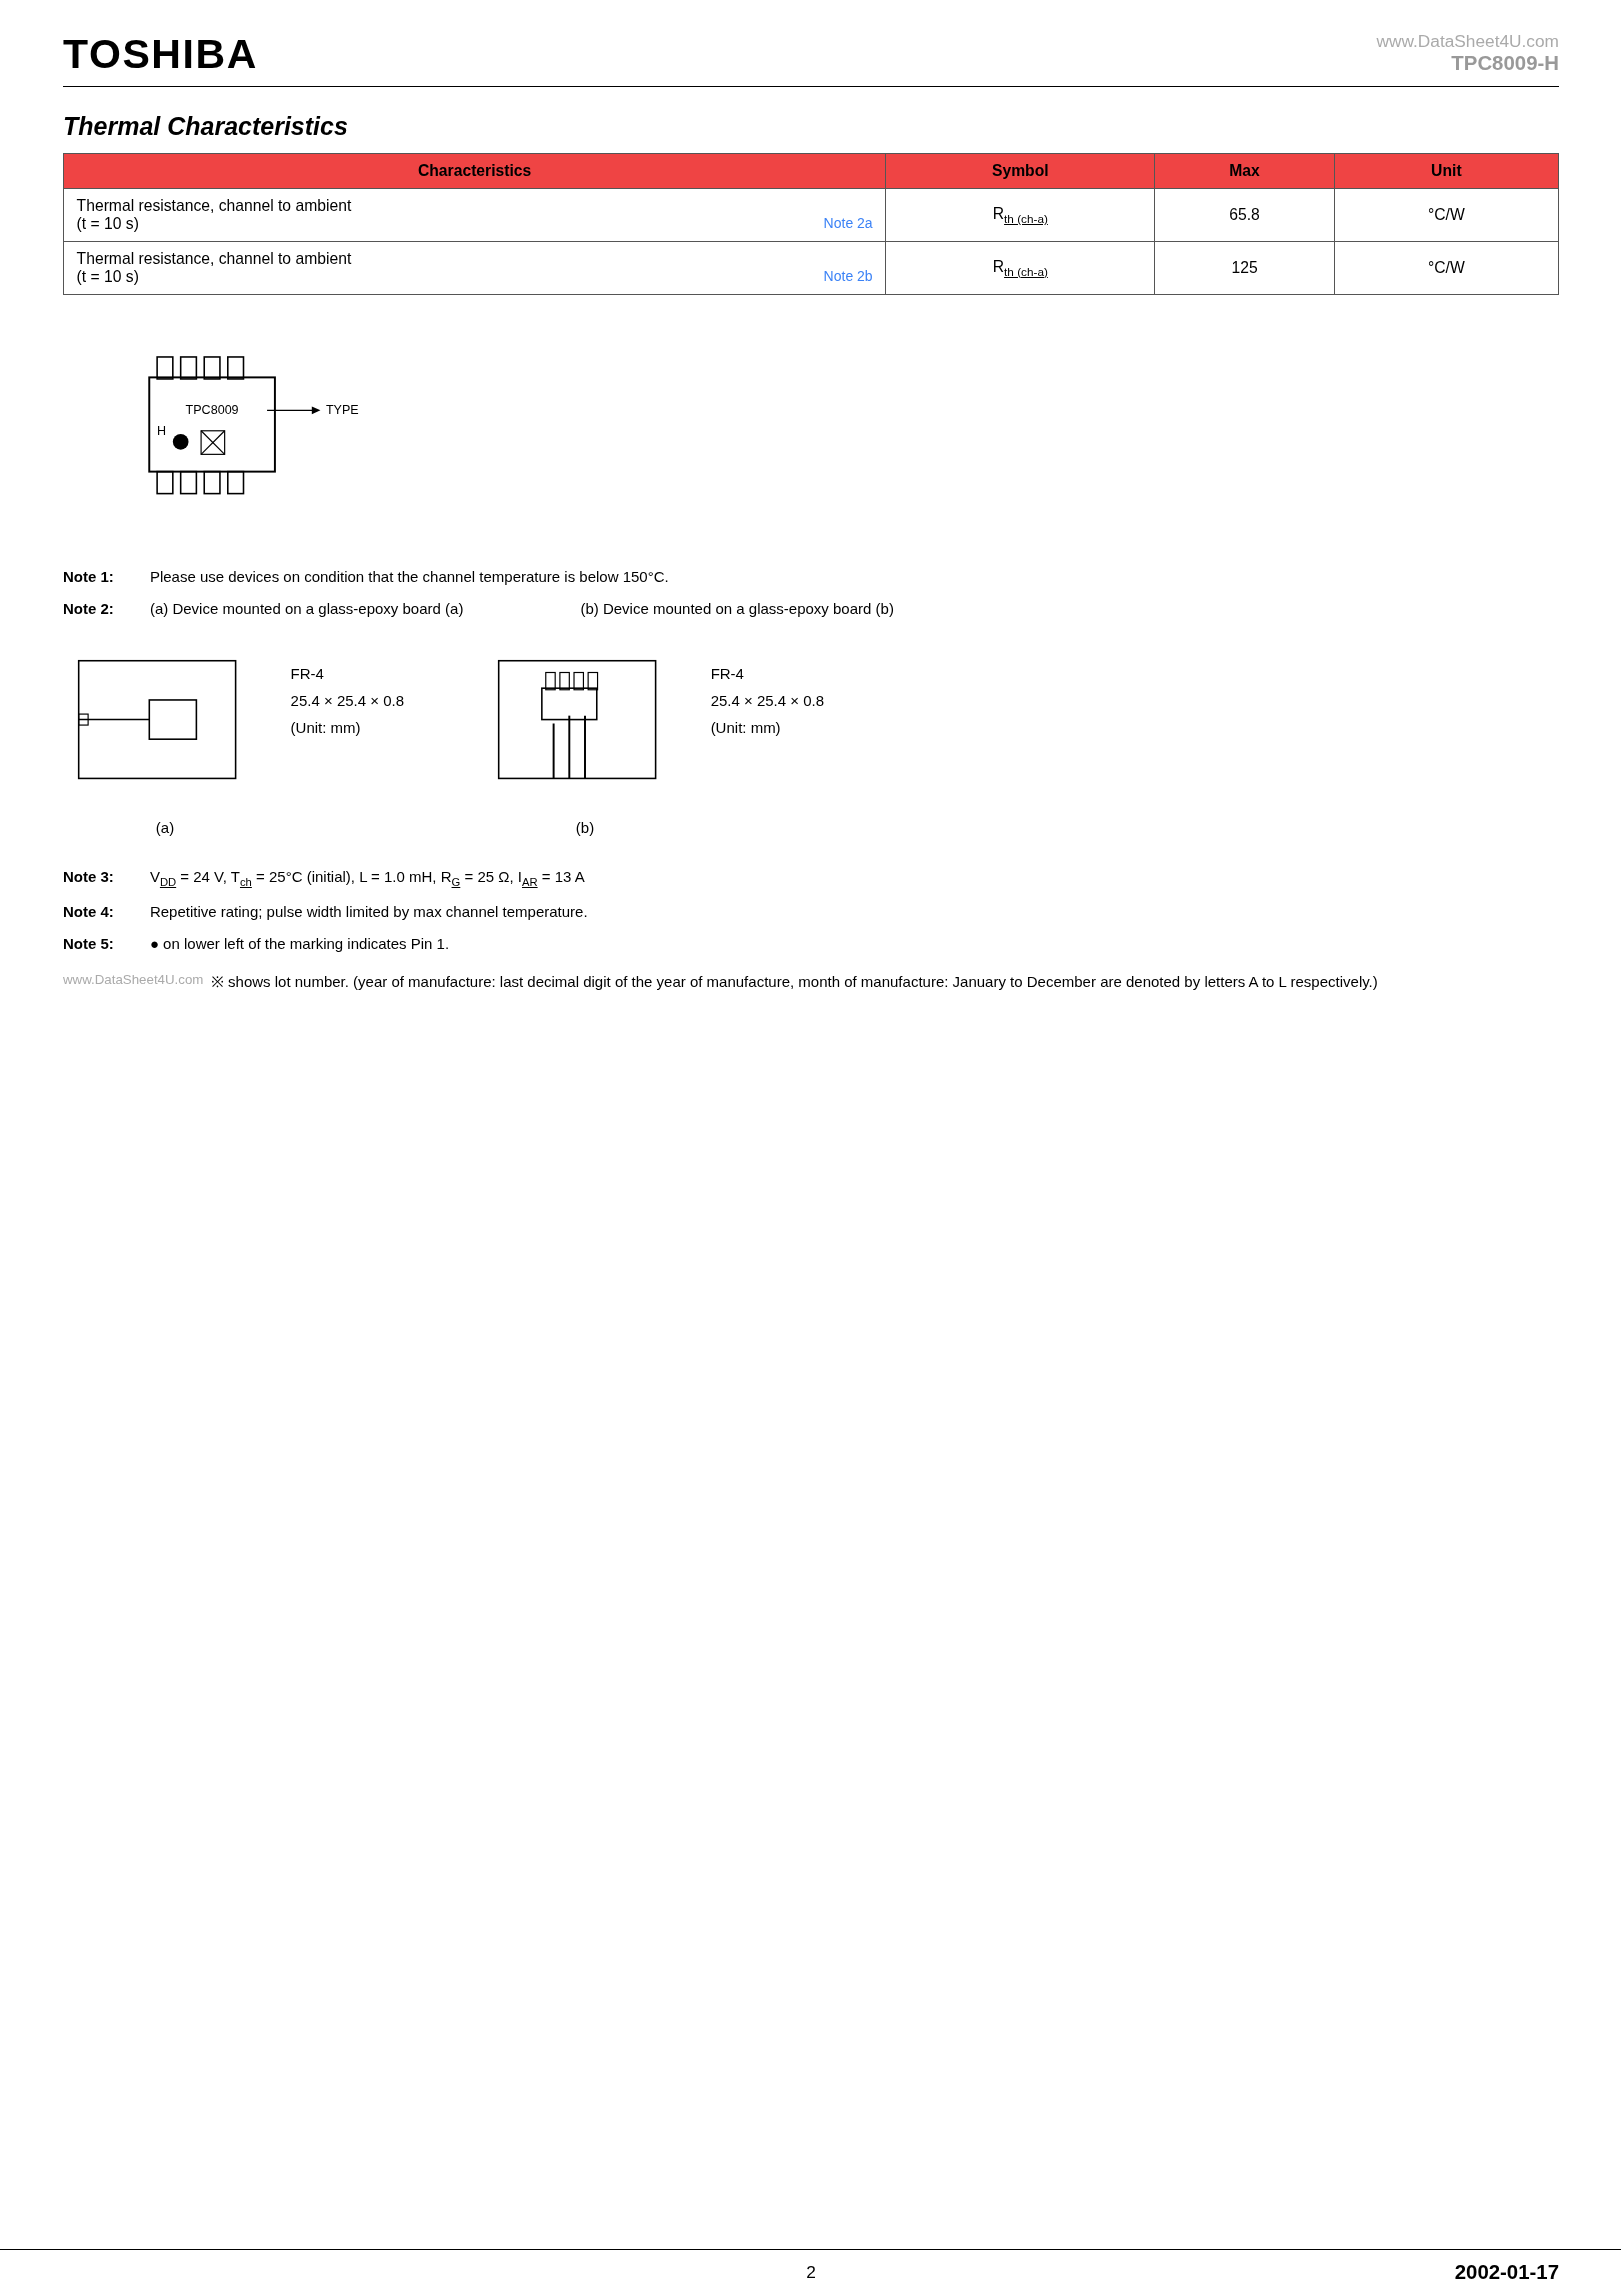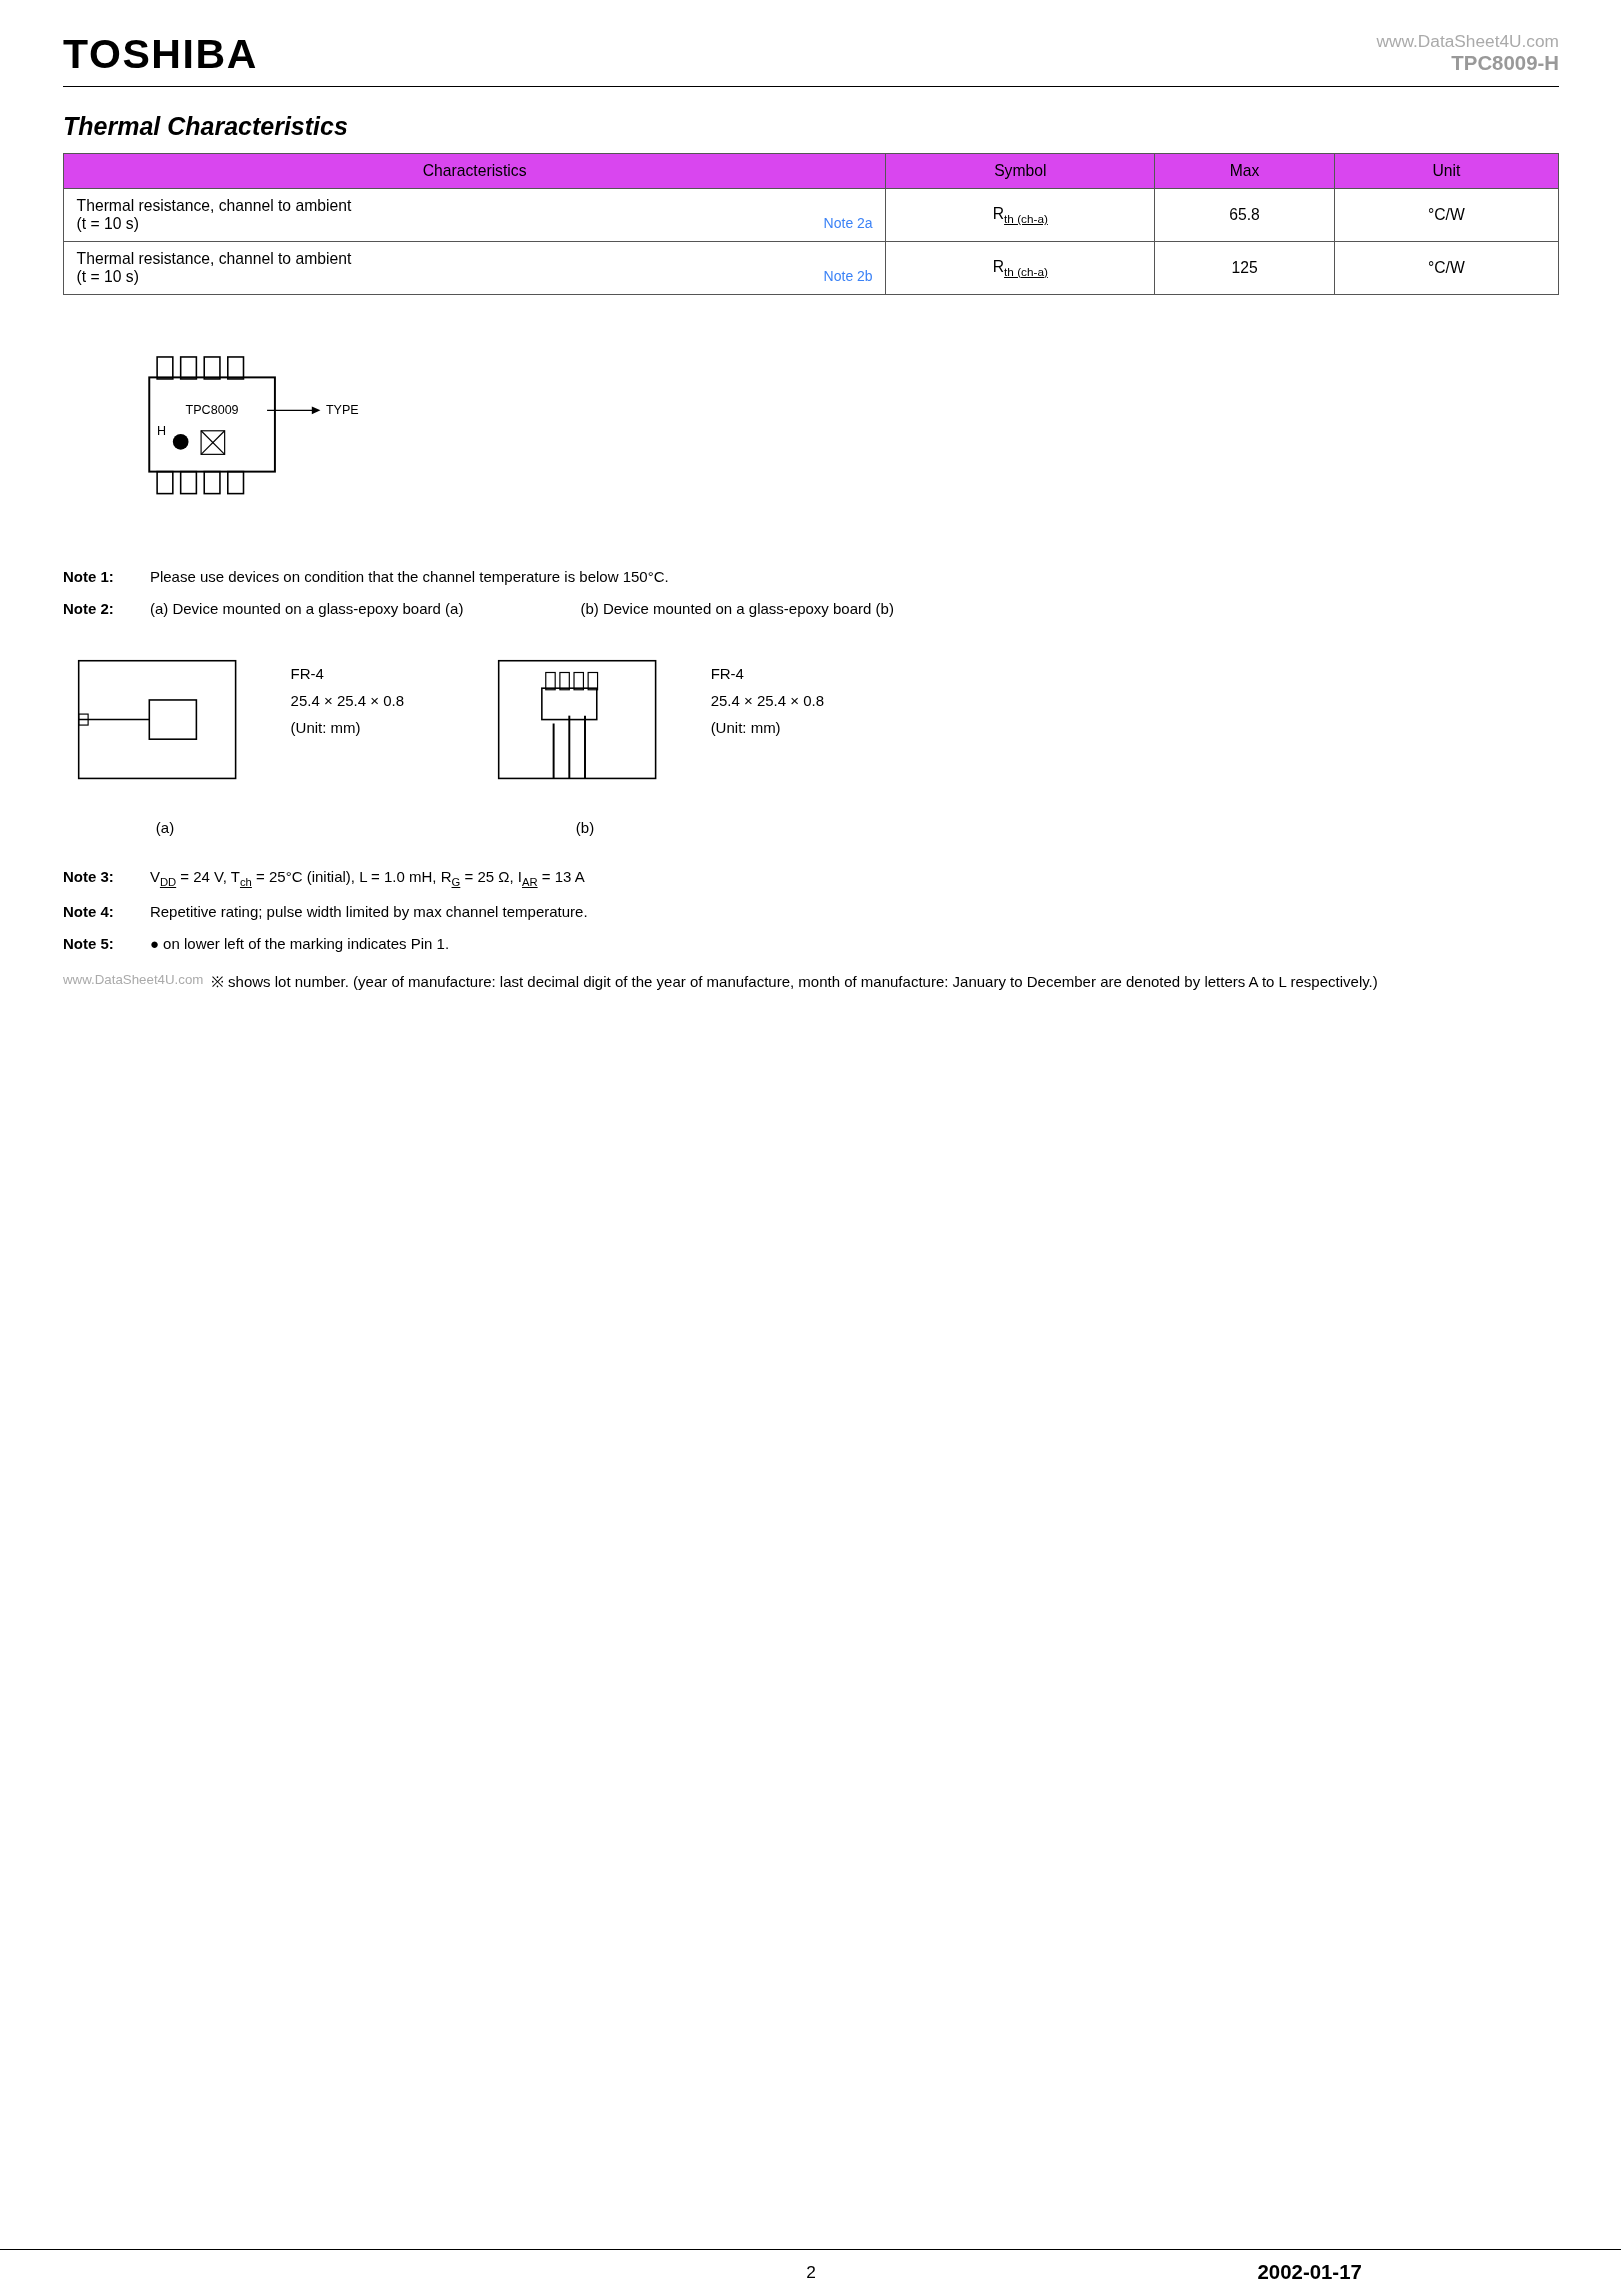--- a/index.html
+++ b/index.html
@@ -58,22 +58,22 @@
     .thermal-table {
       width: 100%;
       border-collapse: collapse;
       margin-bottom: 31px;
       font-size: 15.7px;
     }
     .thermal-table th {
       border: 0.8px solid #555;
       padding: 7.9px 12.6px;
       text-align: center;
-      background: #d946ef;
-      font-weight: normal;
+      background: #ef4444;
+      font-weight: bold;
     }
     .thermal-table td {
       border: 0.8px solid #555;
       padding: 7.9px 12.6px;
     }
     .thermal-table .char-col {
       width: 55%;
     }
     .thermal-table .sym-col {
       width: 18%;
@@ -339,17 +339,17 @@
 
   <div class="note-line" style="margin-top: 12.6px;">
     <span class="watermark-note">www.DataSheet4U.com</span>
     <span class="note-content">※ shows lot number. (year of manufacture: last decimal digit of the year of manufacture, month of manufacture: January to December are denoted by letters A to L respectively.)</span>
   </div>
 </div>
 
 <div class="footer">
   <div style="flex:1"></div>
   <div class="footer-page">2</div>
-  <div style="flex:1; text-align:center;">
+  <div style="flex:1; text-align:right;">
     <span class="footer-date">2002-01-17</span>
   </div>
 </div>
 
 
 </body></html>

